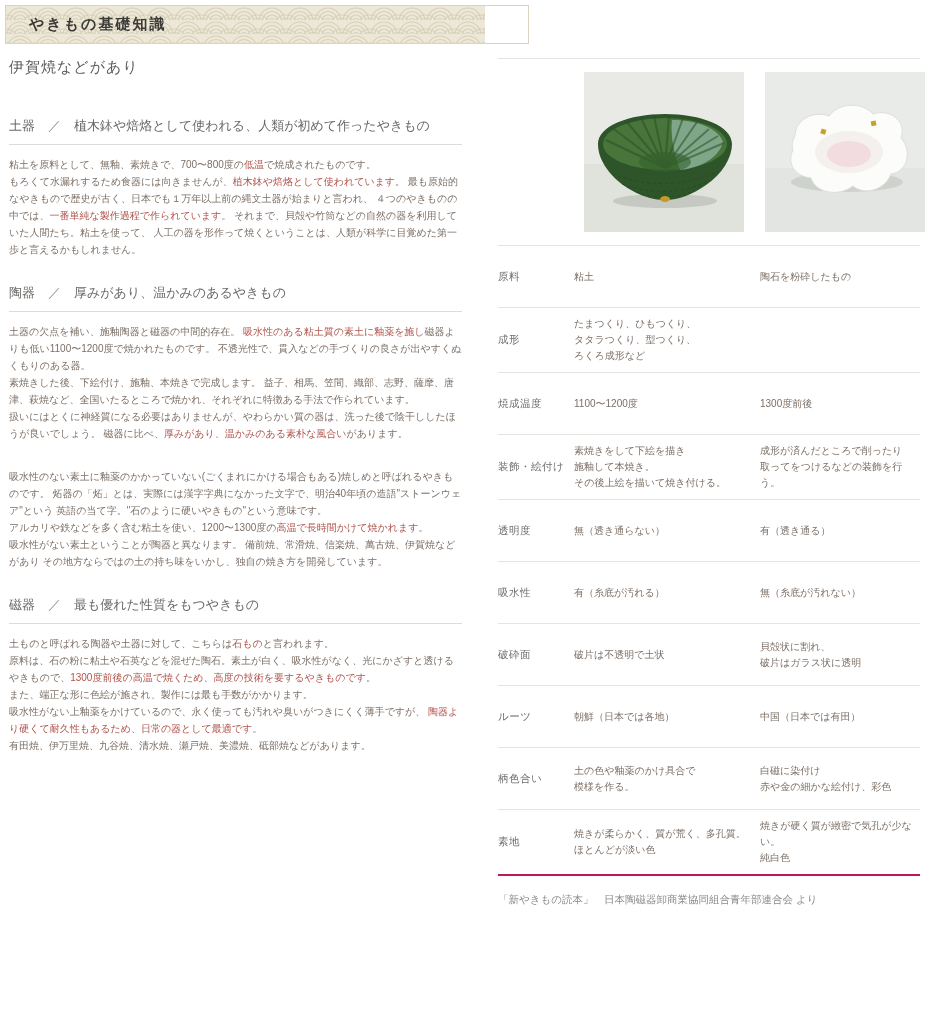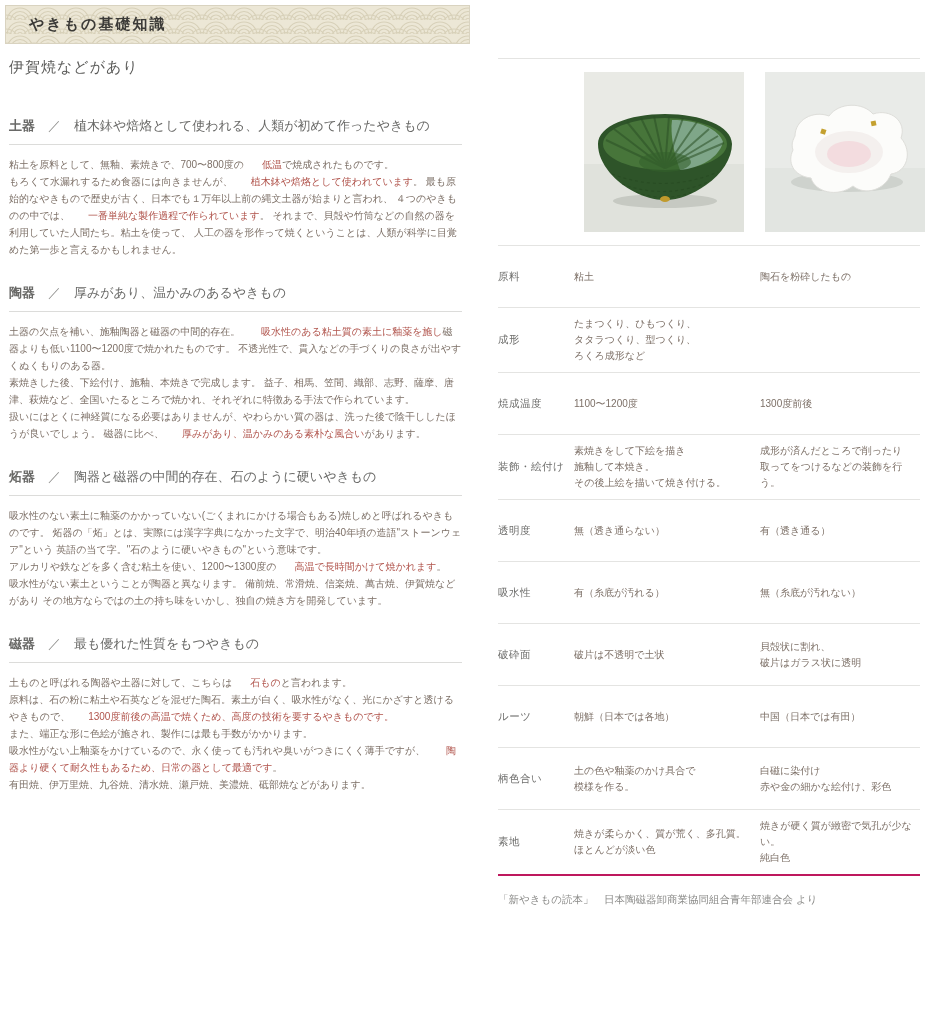--- a/index.html
+++ b/index.html
@@ -3,21 +3,21 @@
 <meta charset="utf-8">
 <style>
   html,body{margin:0;padding:0;background:#ffffff;}
   body{
     width:926px;height:1024px;overflow:hidden;position:relative;
     font-family:"Liberation Sans","DejaVu Sans",sans-serif;
     -webkit-font-smoothing:antialiased;
   }
   
   .banner{
-    position:relative;margin:5px 0 0 5px;width:465px;height:39px;
+    position:relative;margin:5px 0 0 5px;width:524px;height:39px;
     border:1px solid #d9d3c0;box-sizing:border-box;overflow:hidden;
   }
   .banner-bg{position:absolute;left:0;top:0;}
   .banner-title{
     position:relative;display:block;line-height:37px;padding-left:23px;
     font-family:"Liberation Serif","DejaVu Serif",serif;font-weight:700;
     font-size:15px;color:#3c3b38;letter-spacing:2px;
   }
   
   .main{display:flex;margin-top:14px;padding-left:9px;}
@@ -27,27 +27,27 @@
     font-size:15px;font-weight:400;color:#5a5a58;margin:0;letter-spacing:1px;
   }
   .col-left h2{margin-bottom:40px;}
   .col-right h2{padding-bottom:17px;border-bottom:1px solid #e4e4e2;margin-bottom:16px;}
   
   .section{margin-bottom:26px;}
   .section h3{
     font-size:13px;font-weight:400;color:#696967;margin:0;
     padding-bottom:9px;border-bottom:1px solid #dcdcda;
   }
-  .section .term{margin-right:13px;font-weight:bold;}
+  .section .term{margin-right:13px;}
   .section .slash{margin-right:13px;color:#8a8a88;}
   .para{
     margin:11px 0 0;font-size:10px;line-height:17px;color:#7c6f66;
     white-space:pre-line;
   }
-  .para .hl{color:#b0534b;padding-left:18px;}
+  .para .hl{color:#b0534b;}
   
   .figrow{
     display:grid;grid-template-columns:76px 186px 1fr;
     border-top:1px solid #e4e4e2;padding:13px 0;align-items:center;
   }
   .tile{width:160px;height:160px;display:block;}
   .tile-1{margin-left:10px;}
   .tile-2{margin-left:5px;}
   .trow{
     display:grid;grid-template-columns:76px 186px 1fr;
@@ -104,23 +104,20 @@
     <div class="section">
       <h3>
         <span class="term">陶器</span><span class="slash">／</span><span class="tagline">厚みがあり、温かみのあるやきもの</span>
       </h3>
       <p class="para"><span>土器の欠点を補い、施釉陶器と磁器の中間的存在。 </span><span class="hl">吸水性のある粘土質の素土に釉薬を施し</span><span>磁器よりも低い1100〜1200度で焼かれたものです。 不透光性で、貫入などの手づくりの良さが出やすくぬくもりのある器。
 素焼きした後、下絵付け、施釉、本焼きで完成します。 益子、相馬、笠間、織部、志野、薩摩、唐津、萩焼など、全国いたるところで焼かれ、それぞれに特徴ある手法で作られています。
 扱いにはとくに神経質になる必要はありませんが、やわらかい質の器は、洗った後で陰干ししたほうが良いでしょう。 磁器に比べ、</span><span class="hl">厚みがあり、温かみのある素朴な風合い</span><span>があります。</span></p>
     </div>
 
     <div class="section">
-      <h3>
-        <span class="term">炻器</span><span class="slash">／</span><span class="tagline">陶器と磁器の中間的存在、石のように硬いやきもの</span>
-      </h3>
       <p class="para"><span>吸水性のない素土に釉薬のかかっていない(ごくまれにかける場合もある)焼しめと呼ばれるやきものです。 炻器の「炻」とは、実際には漢字字典になかった文字で、明治40年頃の造語"ストーンウェア"という 英語の当て字。"石のように硬いやきもの"という意味です。
 アルカリや鉄などを多く含む粘土を使い、1200〜1300度の</span><span class="hl">高温で長時間かけて焼かれます</span><span>。
 吸水性がない素土ということが陶器と異なります。 備前焼、常滑焼、信楽焼、萬古焼、伊賀焼などがあり その地方ならではの土の持ち味をいかし、独自の焼き方を開発しています。</span></p>
     </div>
 
     <div class="section">
       <h3>
         <span class="term">磁器</span><span class="slash">／</span><span class="tagline">最も優れた性質をもつやきもの</span>
       </h3>
       <p class="para"><span>土ものと呼ばれる陶器や土器に対して、こちらは</span><span class="hl">石もの</span><span>と言われます。

